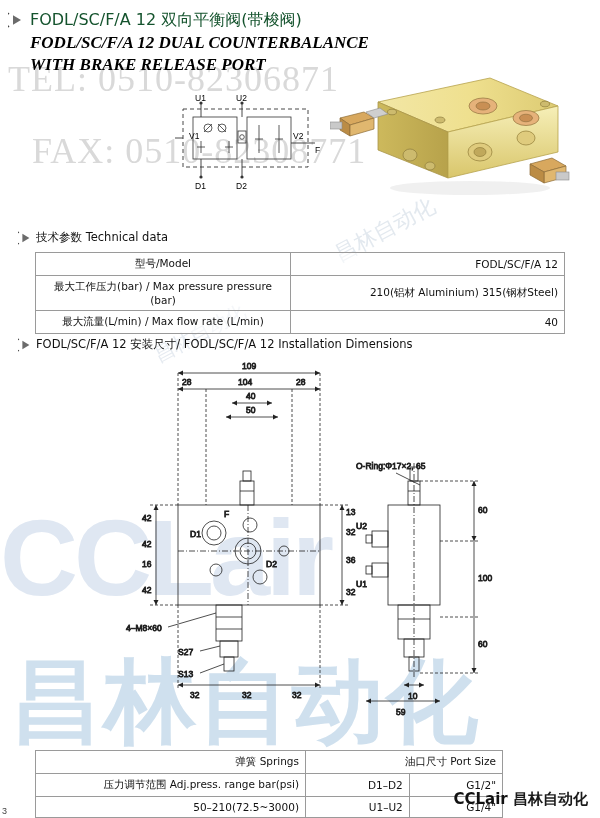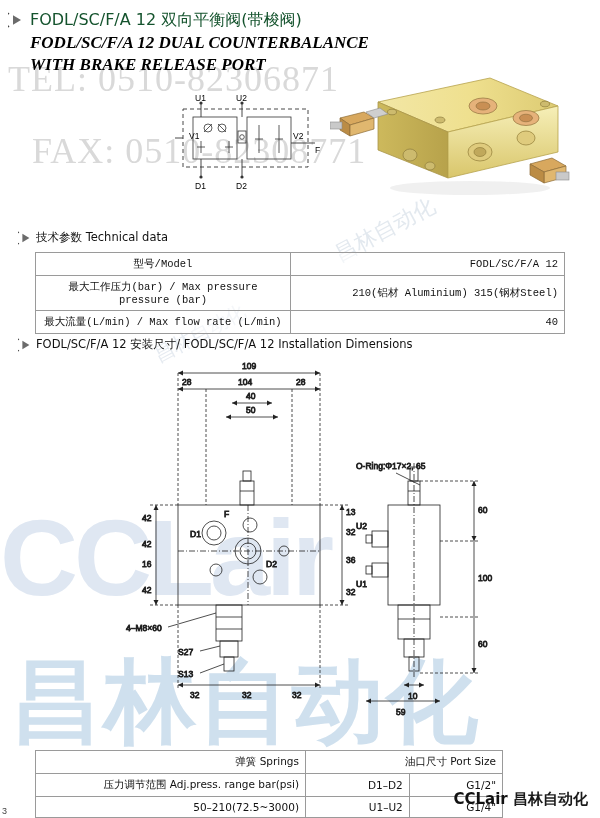--- a/index.html
+++ b/index.html
@@ -69,21 +69,21 @@
   table.data {
     position:absolute; border-collapse:collapse;
     font-size:10.5px; font-family:"DejaVu Sans", sans-serif;
   }
   table.data td {
     border:1px solid #9a9a9a; padding:4px 6px; text-align:right;
     background:rgba(255,255,255,0.55);
   }
   table.data td.left { text-align:center; }
 
-  #tech-table { left:35px; top:252px; width:530px;font-family:Liberation Mono, monospace; }
+  #tech-table { left:35px; top:252px; width:530px; }
   #tech-table td.c1 { width:255px; }
 
   #spring-table { left:35px; top:750px; width:468px; }
   #spring-table td.c1 { width:270px; }
 
   
   .schem { position:absolute; left:175px; top:95px; }
 
   
   .photo { position:absolute; left:330px; top:60px; }

